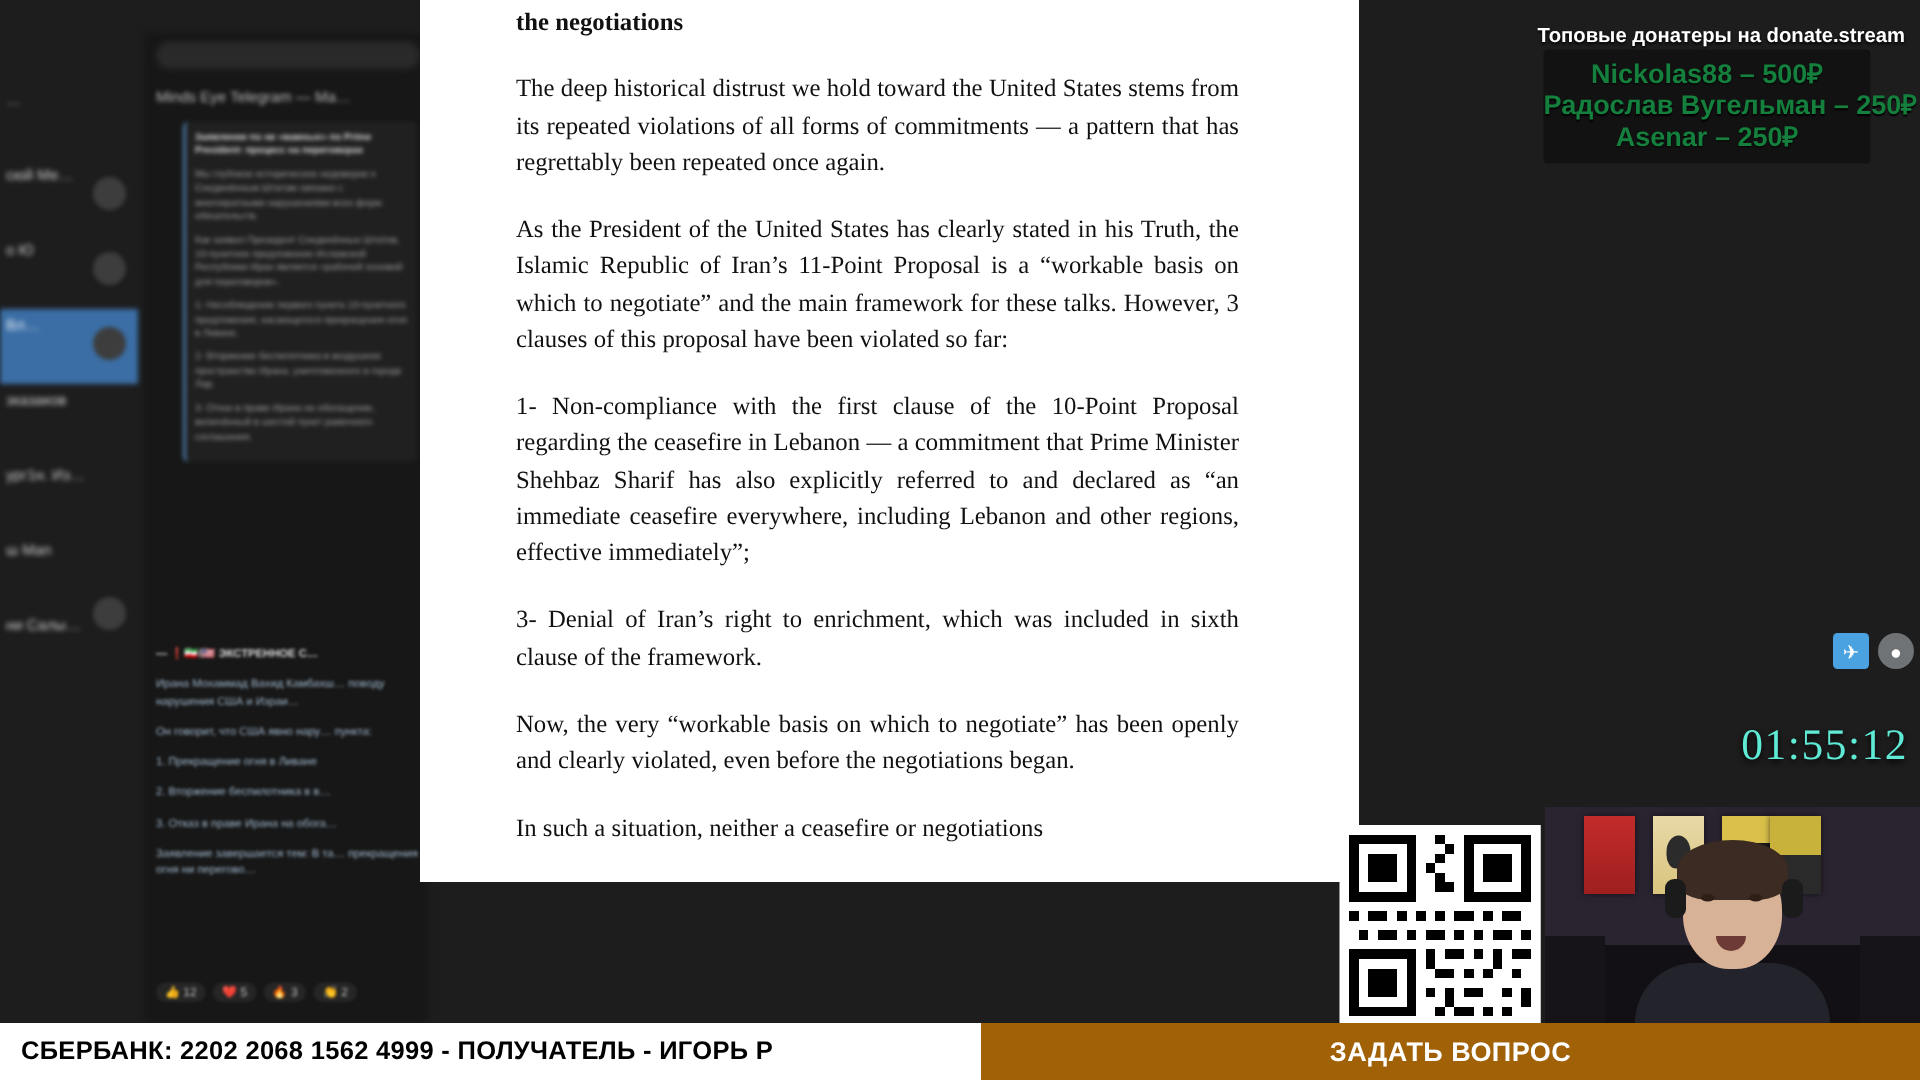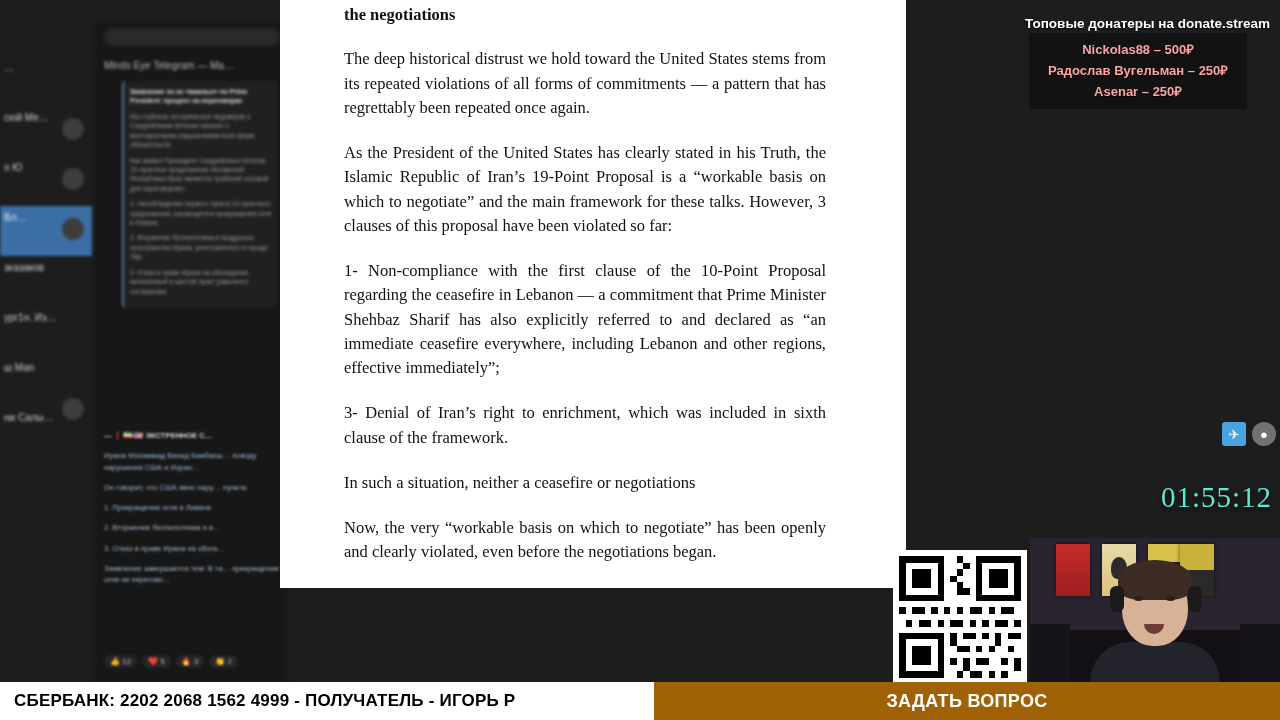--- a/index.html
+++ b/index.html
@@ -182,22 +182,22 @@
     position: absolute;
     right: 33px;
     top: 33px;
     width: 218px;
     background: #121212;
     border-radius: 3px;
     padding: 6px 0 7px 0;
     text-align: center;
   }
   .donate-row {
-    color: #fca5a5;
-    font-size: 13px;
+    color: #15803d;
+    font-size: 18px;
     font-weight: bold;
     line-height: 21px;
     white-space: nowrap;
     text-shadow: 0 1px 1px #000;
   }
 
   
   .cam {
     position: absolute;
     right: 0;
@@ -452,25 +452,25 @@
     <span>❤️ 5</span>
     <span>🔥 3</span>
     <span>👏 2</span>
   </div>
 </div>
 
 <div class="doc">
   <div class="doc-inner">
     <h2>the negotiations</h2>
     <p>The deep historical distrust we hold toward the United States stems from its repeated violations of all forms of commitments — a pattern that has regrettably been repeated once again.</p>
-    <p>As the President of the United States has clearly stated in his Truth, the Islamic Republic of Iran’s 19-Point Proposal is a “workable basis on which to negotiate” and the main framework for these talks. However, 3 clauses of this proposal have been violated so far:</p>
+    <p>As the President of the United States has clearly stated in his Truth, the Islamic Republic of Iran’s 11-Point Proposal is a “workable basis on which to negotiate” and the main framework for these talks. However, 3 clauses of this proposal have been violated so far:</p>
     <p>1- Non-compliance with the first clause of the 10-Point Proposal regarding the ceasefire in Lebanon — a commitment that Prime Minister Shehbaz Sharif has also explicitly referred to and declared as “an immediate ceasefire everywhere, including Lebanon and other regions, effective immediately”;</p>
     <p>3- Denial of Iran’s right to enrichment, which was included  in sixth clause of the framework.</p>
+    <p>Now, the very “workable basis on which to negotiate” has been openly and clearly violated, even before the negotiations began.</p>
     <p>In such a situation, neither a ceasefire  or  negotiations</p>
-    <p>Now, the very “workable basis on which to negotiate” has been openly and clearly violated, even before the negotiations began.</p>
   </div>
 </div>
 
 <div class="donate-head">Топовые донатеры на donate.stream</div>
 <div class="donate-box">
   <div class="donate-row">Nickolas88 – 500₽</div>
   <div class="donate-row">Радослав Вугельман – 250₽</div>
   <div class="donate-row">Asenar – 250₽</div>
 </div>
 

